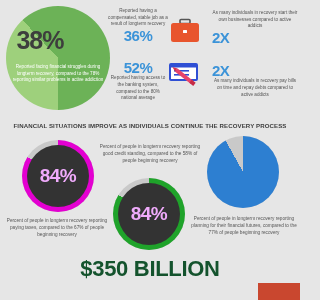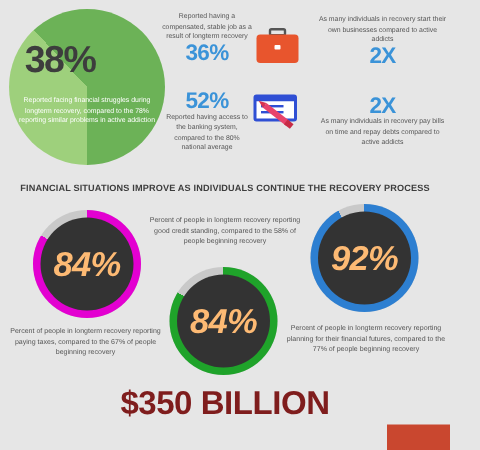--- a/index.html
+++ b/index.html
@@ -38,21 +38,21 @@
   .blk{margin-bottom:4px;}
 
   
   .icon{position:absolute;}
   .briefcase{left:170px;top:18px;}
   .checkbook{left:168px;top:62px;}
 
   
   .col-right{position:absolute;left:212px;top:10px;width:86px;}
   .x-num{
-    font-size:15px;font-weight:bold;color:#3b93d8;text-align:center;
+    font-size:15px;font-weight:bold;color:#3b93d8;
     line-height:1.05;letter-spacing:-0.5px;
   }
 
   
   .sect-head{
     position:absolute;left:0;top:122px;width:300px;text-align:center;
     font-size:6.1px;font-weight:bold;color:#3d3d3d;letter-spacing:0.1px;
   }
 
   
@@ -62,36 +62,36 @@
   }
   .donut .track{
     position:absolute;inset:0;border-radius:50%;
     background:#c9c9c9;
   }
   .donut .hole{
     position:absolute;inset:5px;border-radius:50%;background:#333333;
     display:flex;align-items:center;justify-content:center;
   }
   .donut .val{
-    font-size:23px;font-weight:bold;color:#fdba74;letter-spacing:-0.5px;font-style:italic;
+    font-size:19px;font-weight:bold;color:#f0abfc;letter-spacing:-0.5px;
   }
   .d-left{left:22px;top:140px;}
   .d-mid{left:113px;top:178px;}
   .d-right{left:207px;top:136px;}
 
   .cap{
     position:absolute;font-size:4.7px;line-height:1.5;text-align:center;color:#555;
   }
   .cap-left{left:2px;top:217px;width:110px;}
   .cap-mid{left:96px;top:143px;width:108px;}
   .cap-right{left:190px;top:215px;width:108px;}
 
   
   .footer{position:absolute;left:0;top:257px;width:300px;text-align:center;}
-  .big-money{font-size:22px;font-weight:bold;color:#7f1d1d;line-height:1.05;letter-spacing:-0.3px;}
+  .big-money{font-size:22px;font-weight:bold;color:#14532d;line-height:1.05;letter-spacing:-0.3px;}
   .sub-money{font-size:8.4px;font-weight:bold;color:#3d3d3d;letter-spacing:0.2px;margin-top:1px;}
   .orange-block{
     position:absolute;left:258px;top:283px;width:46px;height:17px;background:#c9472f;
   }
 </style>
 </head>
 <body>
 
 <div class="stage">
 
@@ -163,23 +163,20 @@
     <div class="ring" style="background:conic-gradient(#1fa32a 0deg 302deg, rgba(0,0,0,0) 302deg 360deg);"></div>
     <div class="hole">
       <span class="val">84%</span>
     </div>
   </div>
   <div class="cap cap-mid">Percent of people in longterm recovery reporting good credit standing, compared to the 58% of people beginning recovery</div>
 
   <div class="donut d-right">
     <div class="track"></div>
     <div class="ring" style="background:conic-gradient(#2d7fd1 0deg 331deg, rgba(0,0,0,0) 331deg 360deg);"></div>
-    <div class="hole">
-      <span class="val">92%</span>
-    </div>
   </div>
   <div class="cap cap-right">Percent of people in longterm recovery reporting planning for their financial futures, compared to the 77% of people beginning recovery</div>
 
   <div class="footer">
     <div class="big-money">$350 BILLION</div>
   </div>
 
   <div class="orange-block"></div>
 
 </div>

